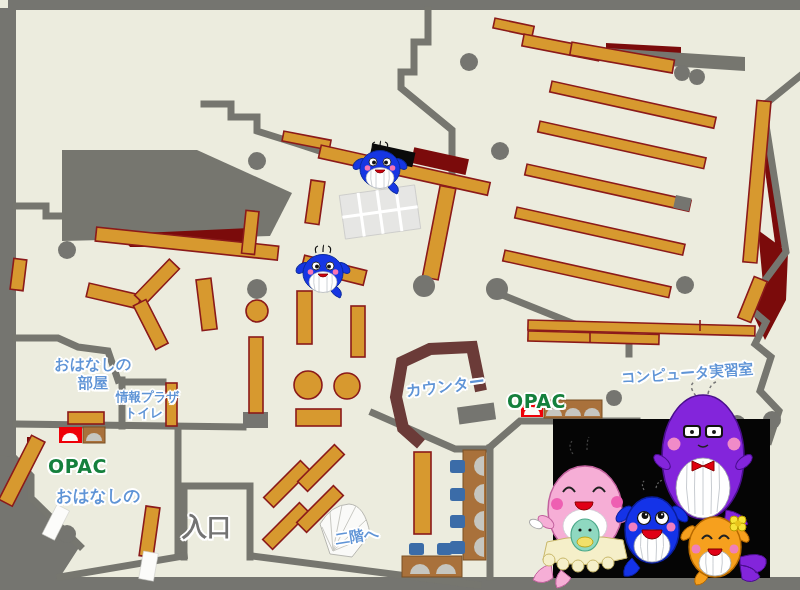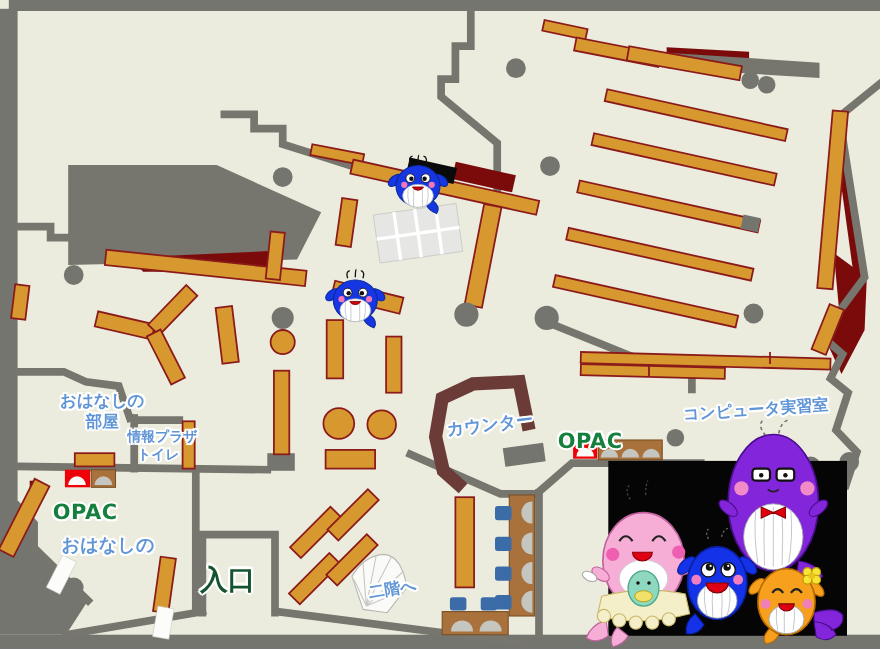--- a/index.html
+++ b/index.html
@@ -10,21 +10,21 @@
   .sh{fill:#D7992F;stroke:#8B1A1A;stroke-width:1.6;}
   .pl{fill:#757570;}
   .dk{fill:#A9713B;stroke:#7A5024;stroke-width:1;}
   .ch{fill:#3B6CA8;}
   .dm{fill:#C6C6C0;}
   .lbl{position:absolute;font-weight:bold;color:#5F94D6;line-height:1.25;
        text-shadow:2px 0 0 #fff,-2px 0 0 #fff,0 2px 0 #fff,0 -2px 0 #fff,
                    1.5px 1.5px 0 #fff,-1.5px -1.5px 0 #fff,1.5px -1.5px 0 #fff,-1.5px 1.5px 0 #fff;
        white-space:nowrap;}
   .lbl.red{color:#15803d;margin-top:11px;}
-  .lbl.dark{color:#14532d;}
+  .lbl.dark{color:#737373;}
   .ctr{text-align:center;font-family:Liberation Mono, monospace;}
 </style>
 </head>
 <body>
 
 <div id="stage">
 <svg id="map-svg" width="800" height="590" viewBox="0 0 800 590">
 
   <g>
     <rect x="8" y="0" width="792" height="10" class="pl"></rect>

